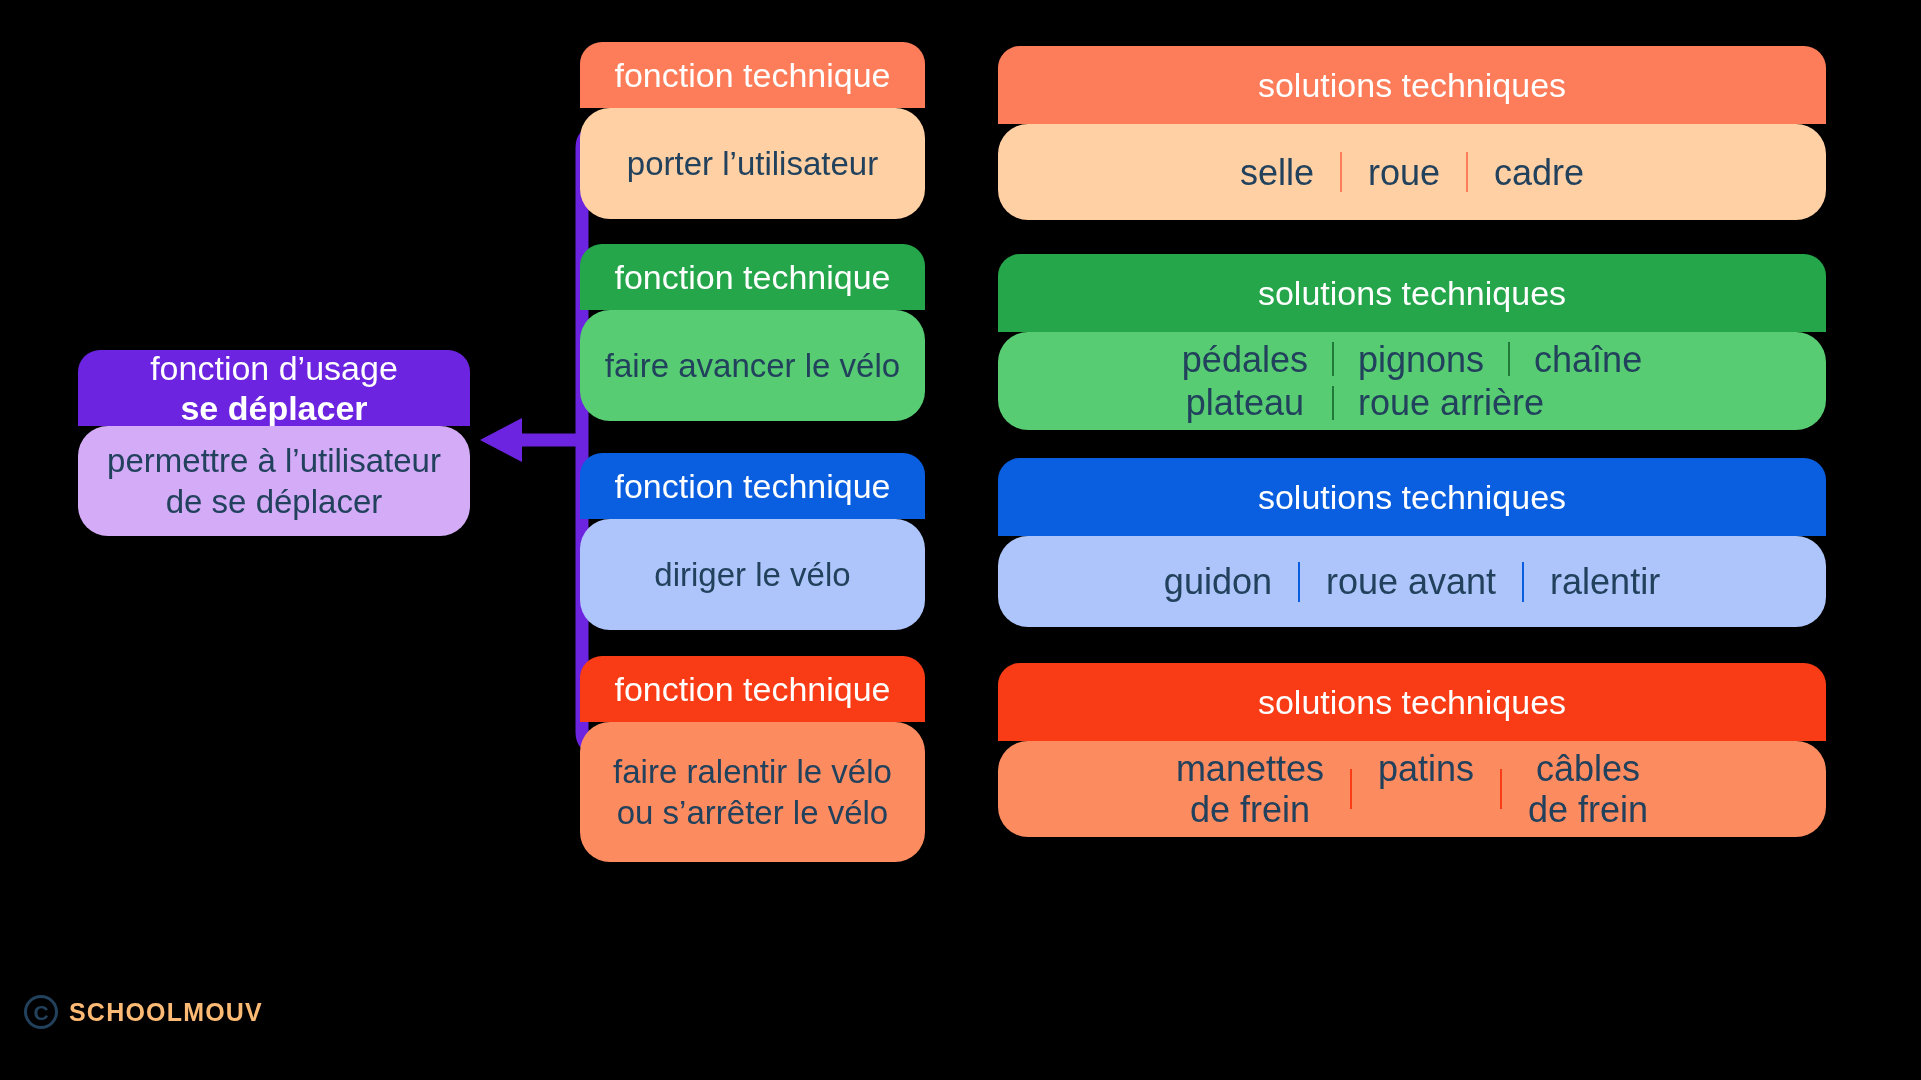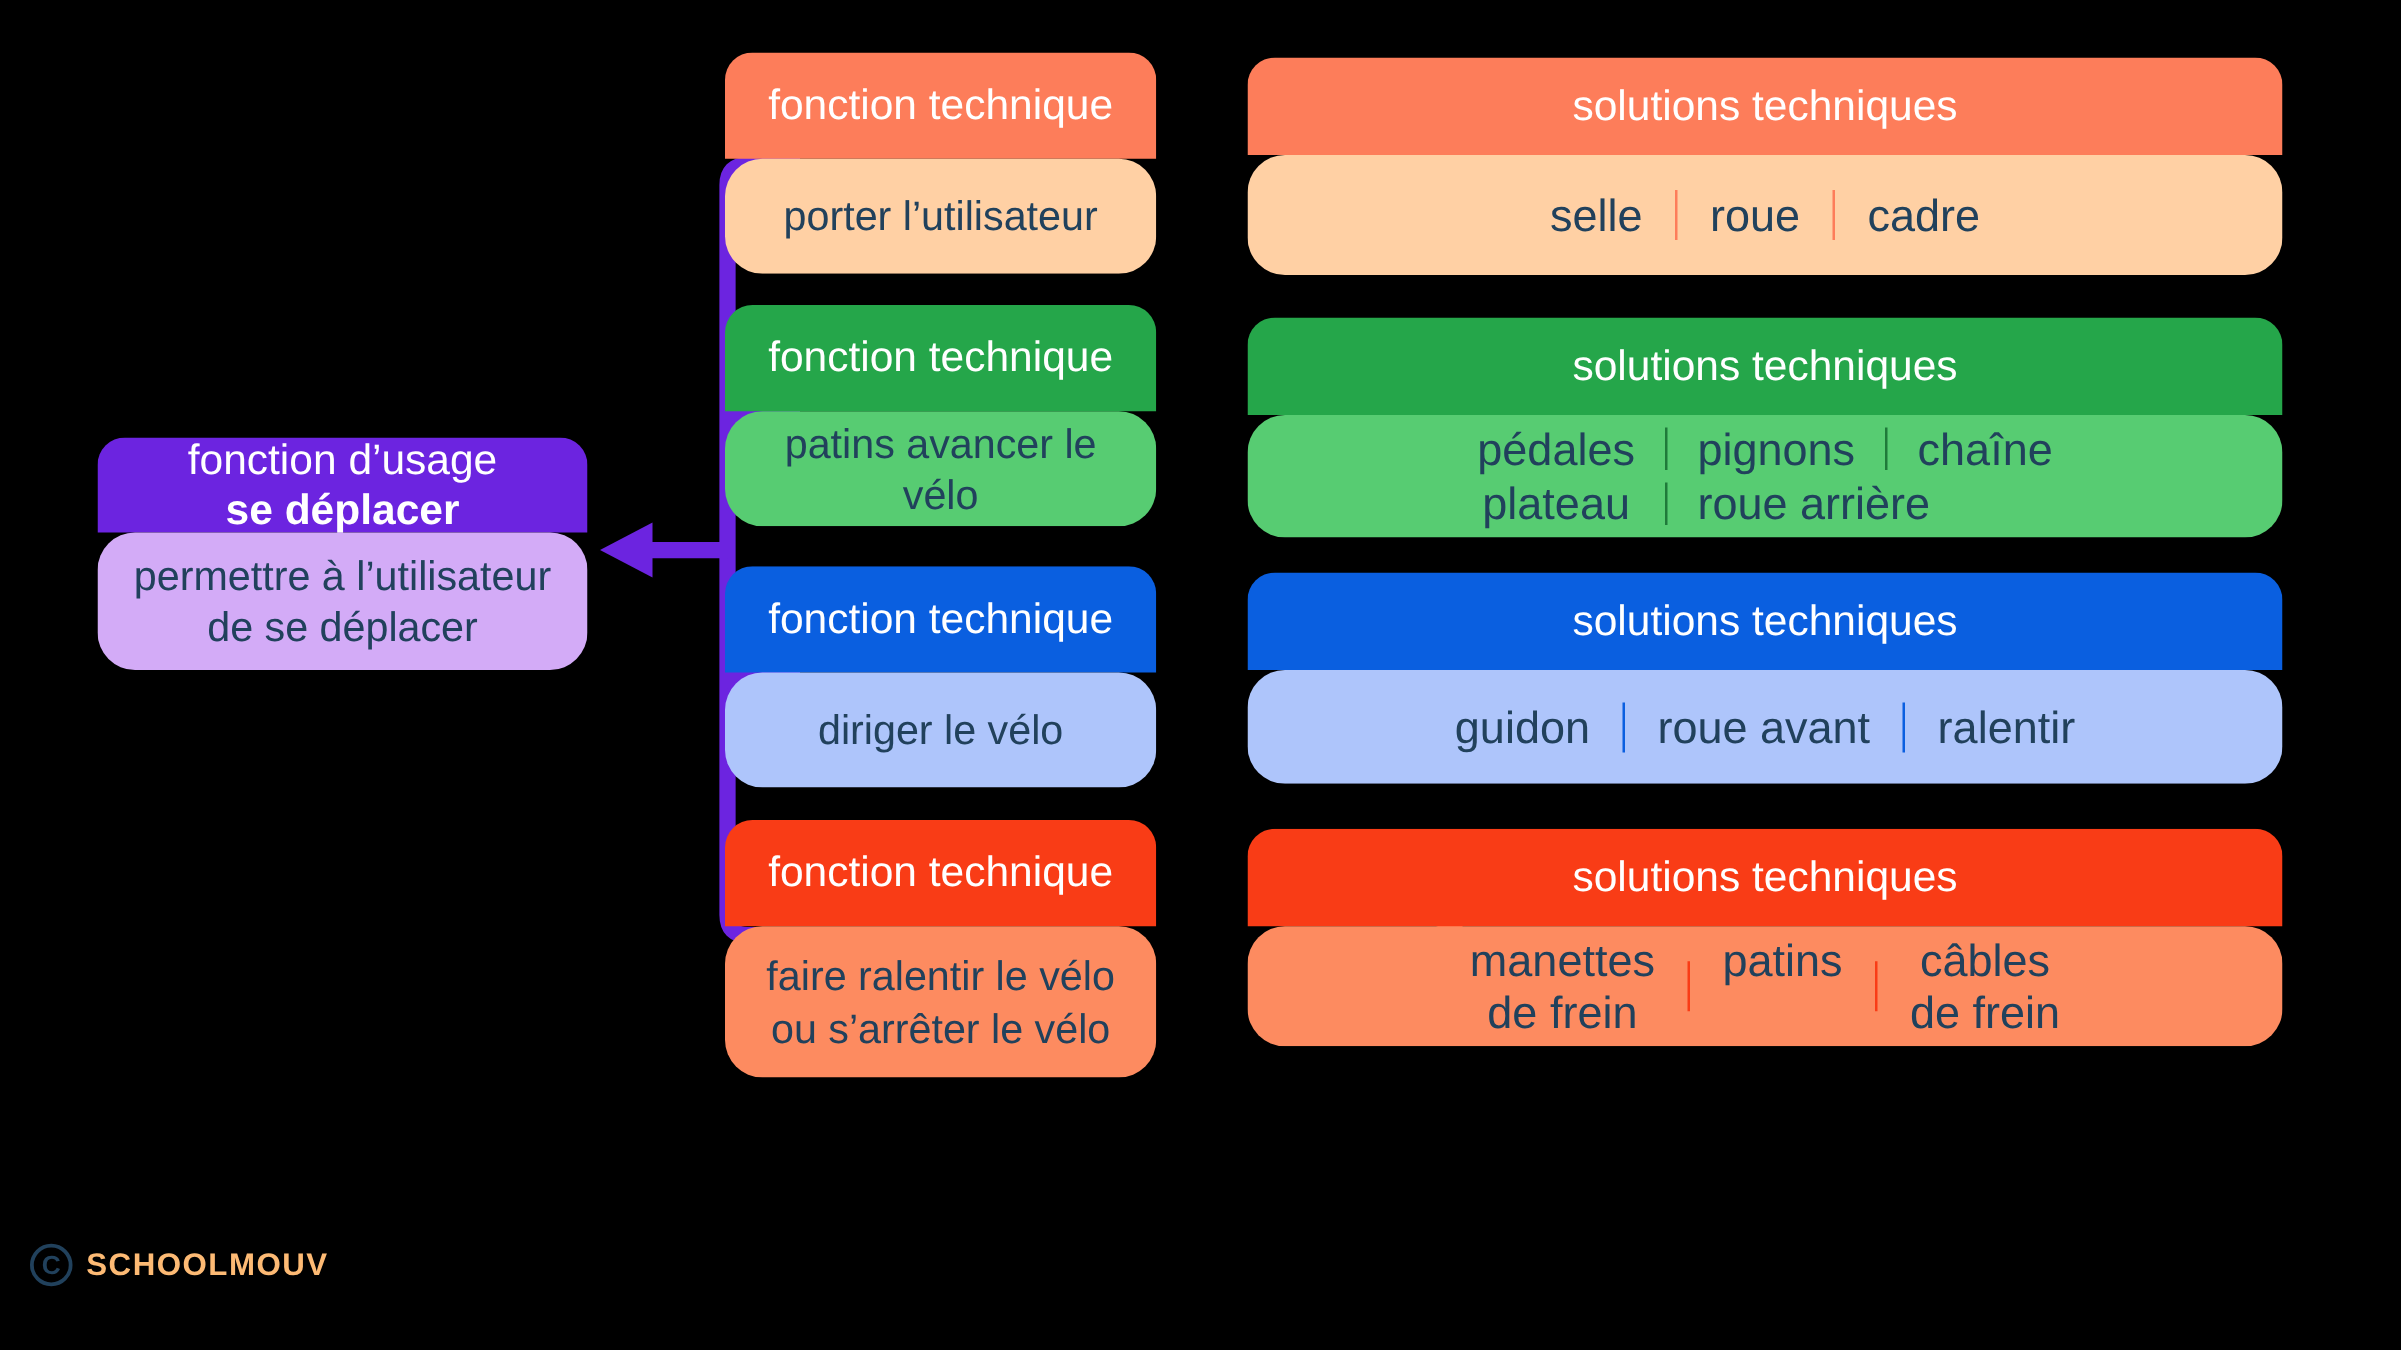--- a/index.html
+++ b/index.html
@@ -77,21 +77,21 @@
     background: #d3abf7;
     color: #21415c;
     font-size: 33px;
   }
 
   
   .ft {
     left: 580px;
     width: 345px;
   }
-  .ft .head { height: 85px; }
+  .ft .head { height: 66px; }
   .ft .body { font-size: 33px; }
 
   #ft-1 { top: 42px;  height: 177px; }
   #ft-1 .head { background: #fd7d5a; }
   #ft-1 .body { background: #ffd0a4; }
 
   #ft-2 { top: 244px; height: 177px; }
   #ft-2 .head { background: #25a64a; position: relative; }
   #ft-2 .body { background: #57cc72; }
   
@@ -262,21 +262,21 @@
   <div class="card ft" id="ft-1">
     <div class="head">fonction technique</div>
     <div class="body" style="white-space:pre-line">porter l’utilisateur</div>
   </div>
 
   <div class="card ft" id="ft-2">
     <div class="head">
       <span>fonction technique</span>
       <span class="ghost">- -</span>
     </div>
-    <div class="body" style="white-space:pre-line">patins avancer le vélo</div>
+    <div class="body" style="white-space:pre-line">faire avancer le vélo</div>
   </div>
 
   <div class="card ft" id="ft-3">
     <div class="head">fonction technique</div>
     <div class="body" style="white-space:pre-line">diriger le vélo</div>
   </div>
 
   <div class="card ft" id="ft-4">
     <div class="head">fonction technique</div>
     <div class="body" style="white-space:pre-line">faire ralentir le vélo

